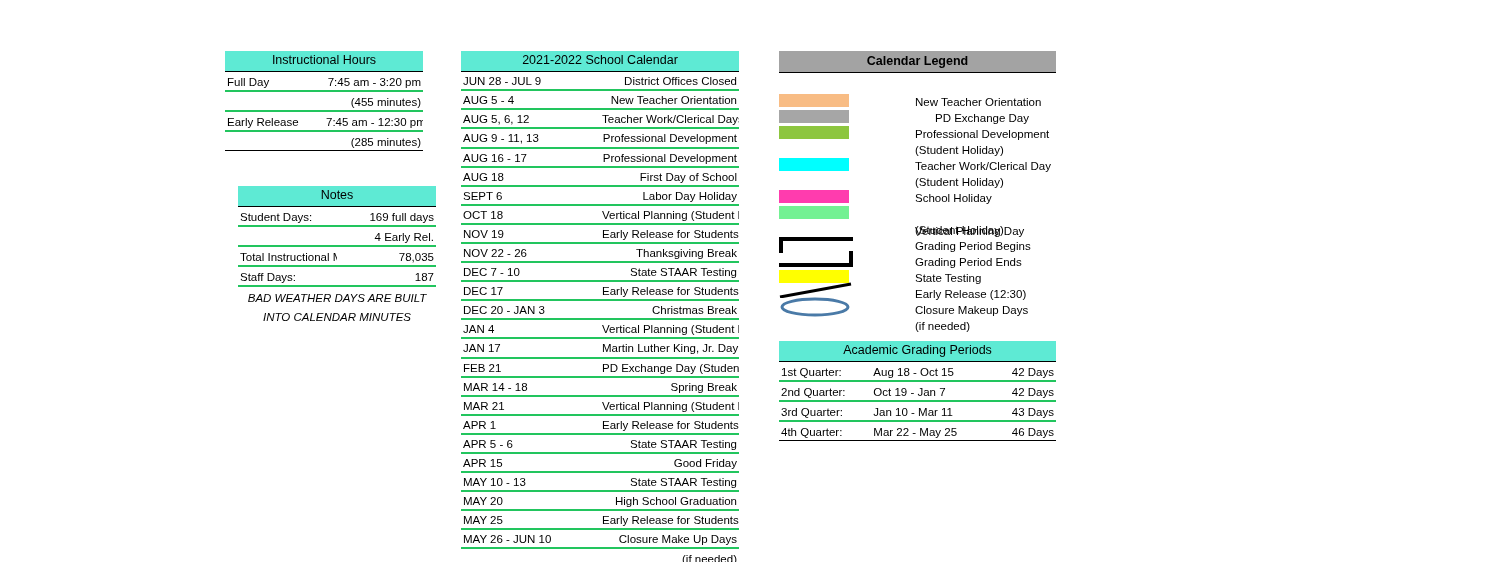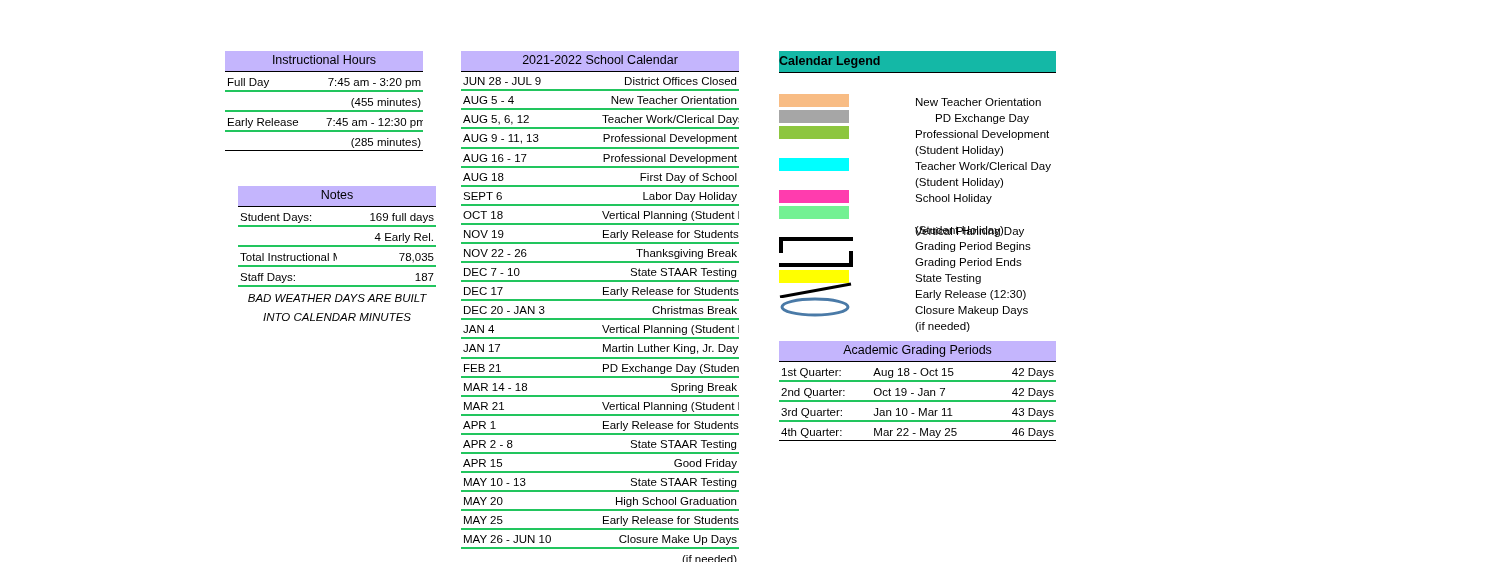--- a/index.html
+++ b/index.html
@@ -28,21 +28,21 @@
     line-height: 1.05;
   }
   table.grid td, table.grid th {
     padding: 1px 2px 2px 2px;
     vertical-align: bottom;
     font-weight: normal;
     white-space: nowrap;
     overflow: hidden;
   }
   .hdr-cell {
-    background: #c4b5fd;
+    background: #5eead4;
     text-align: center;
     font-weight: bold;
     font-size: 12.5px;
     padding: 3px 2px 4px 2px !important;
     border-bottom: 1.6px solid #000;
   }
   .rule-bot { border-bottom: 2px solid #22c55e; }
   .thick-bot { border-bottom: 1.6px solid #000; }
   .l { text-align: left; }
   .r { text-align: right; }
@@ -63,21 +63,22 @@
   }
 
   
   #school-calendar { left: 461px; top: 51px; width: 278px; }
   #school-calendar td { height: 14.1px; font-size: 11.5px; }
   #school-calendar .date { width: 92px; }
 
   
   #legend-panel { left: 779px; top: 51px; width: 277px; }
   #legend-header {
-    background: #14b8a6;
+    background: #a3a3a3;
+    text-align: center;
     font-weight: bold;
     font-size: 12.5px;
     padding: 3px 0 4px 0;
     border-bottom: 1.6px solid #000;
   }
   #legend-body {
     position: relative;
     height: 260px;
   }
   .swatch {
@@ -240,21 +241,21 @@
         </tr>
         <tr class="rule-bot">
           <td class="l date">MAR 21</td>
           <td class="r">Vertical Planning (Student Holiday)</td>
         </tr>
         <tr class="rule-bot">
           <td class="l date">APR 1</td>
           <td class="r">Early Release for Students and Staff</td>
         </tr>
         <tr class="rule-bot">
-          <td class="l date">APR 2 - 8</td>
+          <td class="l date">APR 5 - 6</td>
           <td class="r">State STAAR Testing</td>
         </tr>
         <tr class="rule-bot">
           <td class="l date">APR 15</td>
           <td class="r">Good Friday</td>
         </tr>
         <tr class="rule-bot">
           <td class="l date">MAY 10 - 13</td>
           <td class="r">State STAAR Testing</td>
         </tr>

